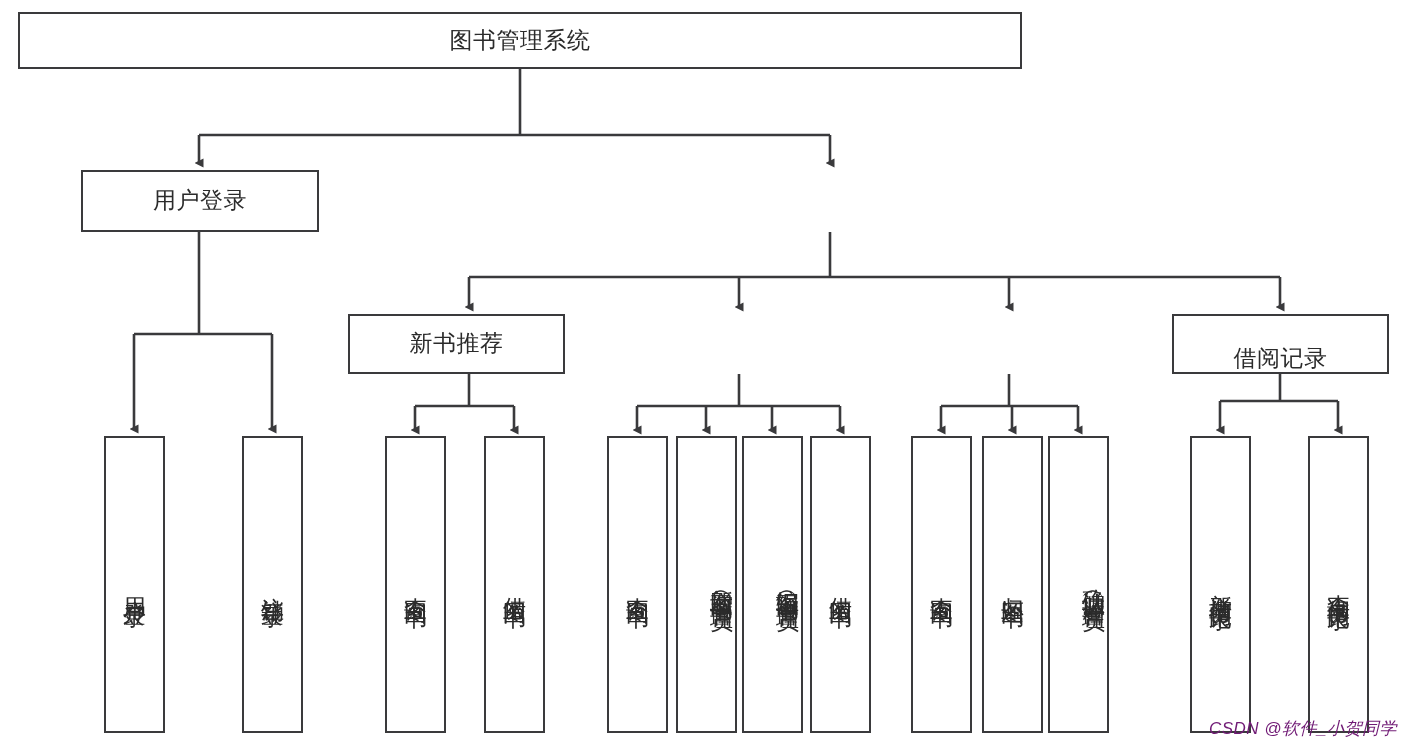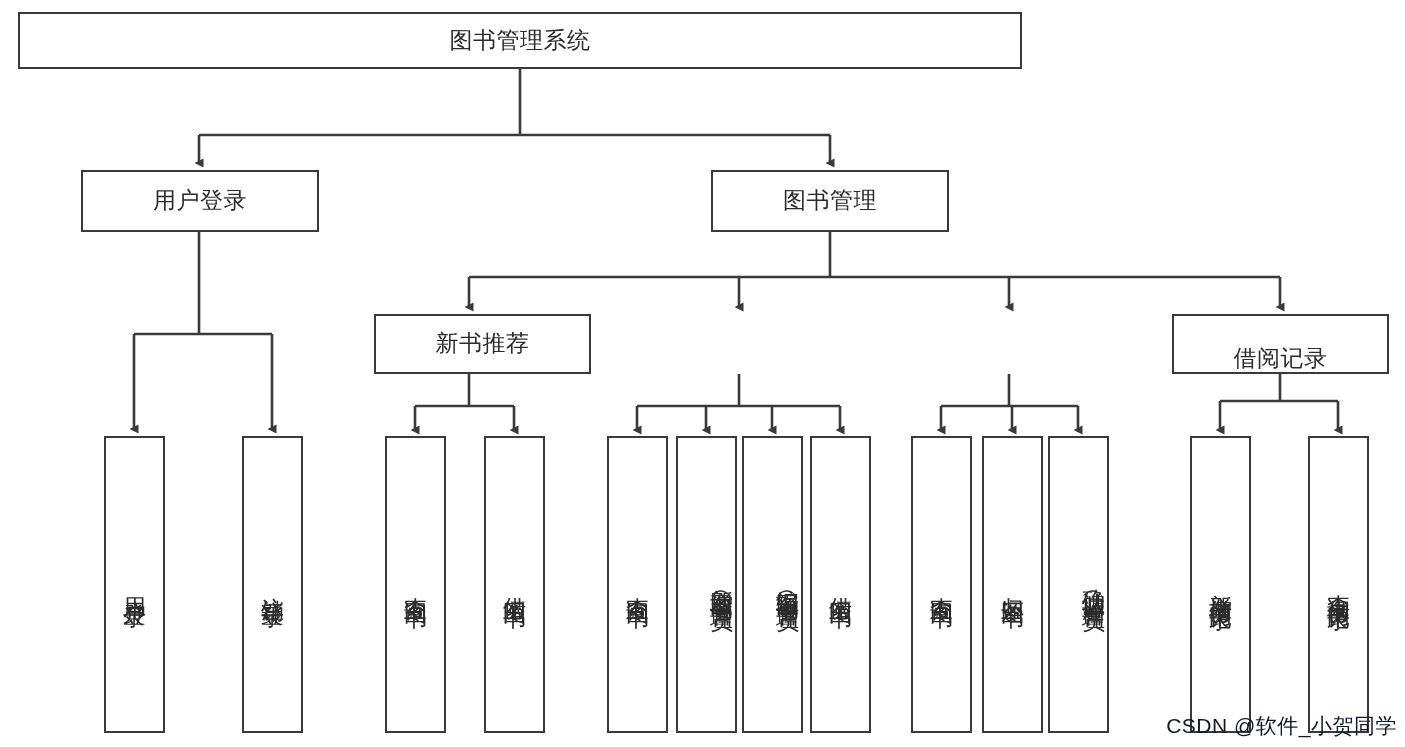--- a/index.html
+++ b/index.html
@@ -51,26 +51,27 @@
     align-items: flex-start;
     justify-content: center;
   }
   .node.vert.centered {
     align-items: center;
   }
   #watermark {
     position: absolute;
     right: 8px;
     bottom: 6px;
-    font-size: 21px;
-    color: #0f172a;
+    font-size: 17px;
+    color: #701a75;
     letter-spacing: 0.5px;
     white-space: nowrap;
     pointer-events: none;
     font-family: "Liberation Sans", "DejaVu Sans", sans-serif;
+    font-style: italic;
   }
 </style>
 </head>
 <body>
 
 <div id="diagram-root">
 
   <svg id="diagram-svg" viewBox="0 0 1405 747" xmlns="http://www.w3.org/2000/svg">
     <defs>
       <marker id="arrowhead" markerWidth="10" markerHeight="9" refX="4.6" refY="4.5" orient="auto" markerUnits="userSpaceOnUse">
@@ -123,25 +124,22 @@
     </g>
   </svg>
 
   <div class="node horiz" style="left:18px; top:12px; width:1004px; height:57px;">
     <span>图书管理系统</span>
   </div>
 
   <div class="node horiz" style="left:81px; top:170px; width:238px; height:62px;">
     <span>用户登录</span>
   </div>
-  <div class="node horiz" style="left:711px; top:170px; width:238px; height:62px;">
-    <span>图书管理</span>
-  </div>
 
-  <div class="node horiz" style="left:374px; top:314px; width:217px; height:60px;">
+  <div class="node horiz" style="left:348px; top:314px; width:217px; height:60px;">
     <span>新书推荐</span>
   </div>
   <div class="node horiz" style="left:1172px; top:314px; width:217px; height:60px;align-items:flex-end;">
     <span>借阅记录</span>
   </div>
 
   <div class="node vert centered" style="left:104px; top:436px; width:61px; height:297px;">
     <span>用户登录</span>
   </div>
   <div class="node vert centered" style="left:242px; top:436px; width:61px; height:297px;">

